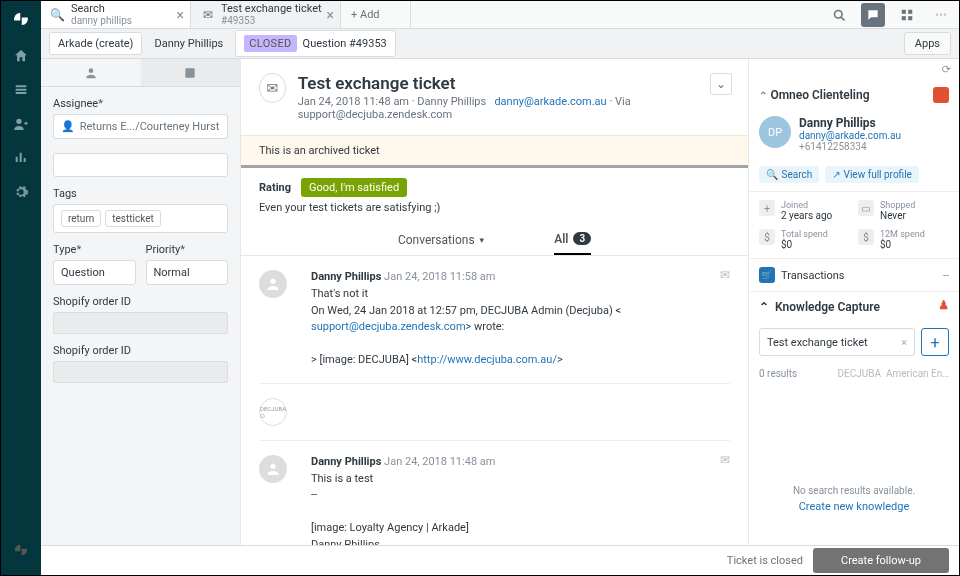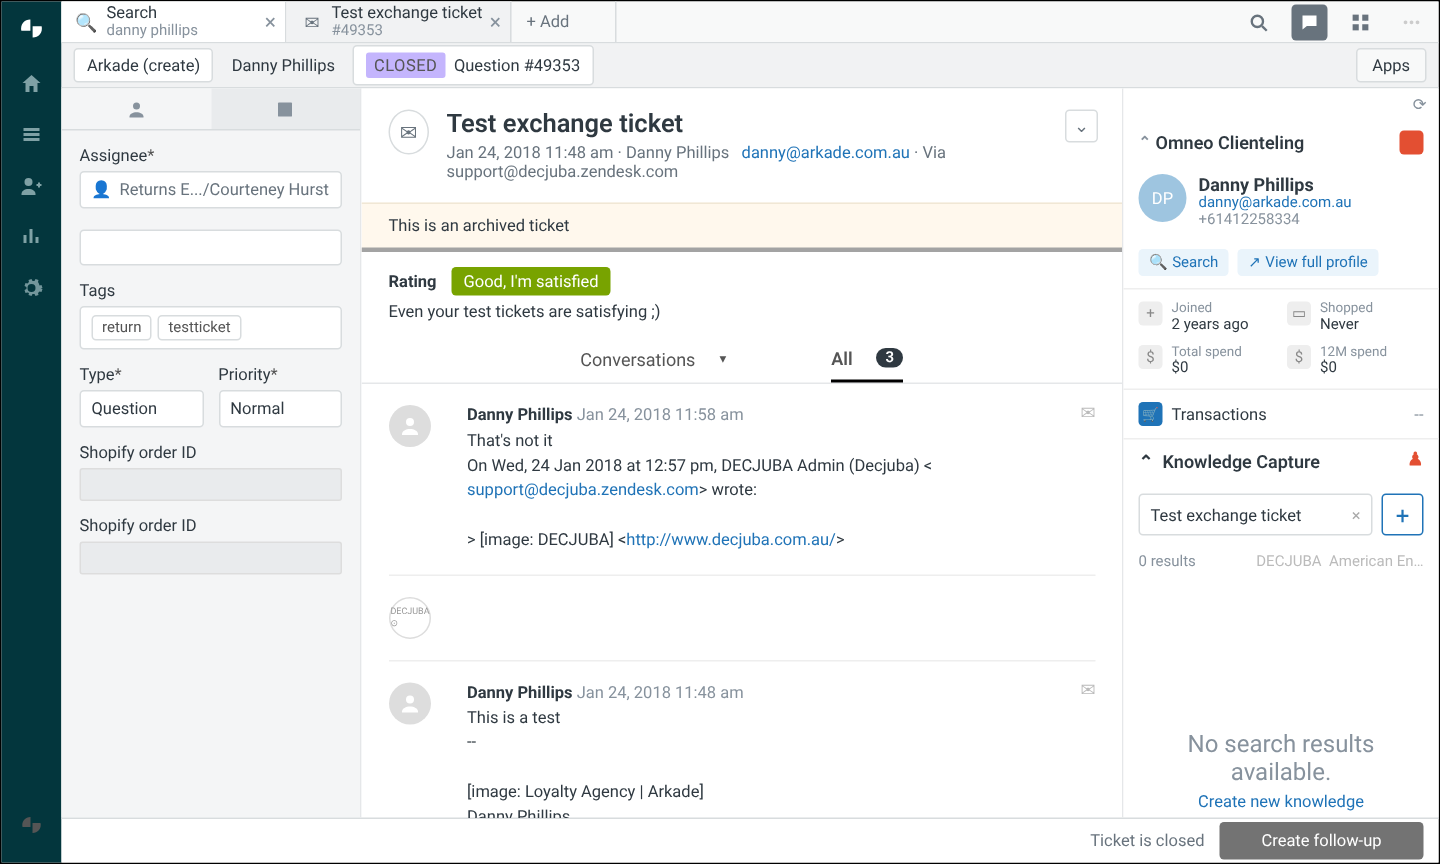--- a/index.html
+++ b/index.html
@@ -45,21 +45,21 @@
 .avatar-ring{width:30px;height:30px;border-radius:50%;border:1px solid #d8dcde;display:flex;align-items:center;justify-content:center;color:#68737d;font-size:14px}
 .thd-title{font-size:17px;font-weight:600;color:#2f3941}
 .thd-meta{font-size:11px;color:#68737d;margin-top:2px}
 .thd-link{color:#1f73b7}
 .thd-caret{position:absolute;right:16px;top:14px;width:22px;height:22px;border:1px solid #d8dcde;border-radius:3px;display:flex;align-items:center;justify-content:center;color:#68737d}
 .arch{background:#fff8ed;border-top:1px solid #f0e7d5;border-bottom:3px solid #a3a3a3;padding:8px 18px;font-size:11px;color:#2f3941}
 .rating{padding:10px 18px;font-size:11px}
 .rating-row{display:flex;align-items:center;gap:10px;margin-bottom:4px}
 .rating-pill{background:#78a300;color:#fff;padding:3px 8px;border-radius:3px;font-size:11px}
 .filtertabs{display:flex;border-bottom:1px solid #e5e7e9;padding:0 18px;gap:30px;font-size:12px;color:#555;align-items:center;height:32px;justify-content:center}
-.ft{display:flex;align-items:center;gap:16px}
+.ft{display:flex;align-items:center;gap:5px}
 .ft.conv{margin-right:40px}
 .ft.active{border-bottom:2px solid #000;font-weight:600;padding-bottom:0;height:100%}
 .badge{background:#2f3941;color:#fff;border-radius:8px;padding:1px 6px;font-size:10px}
 .msgs{flex:1;overflow:auto;padding:0 18px}
 .msg{display:flex;gap:24px;padding:14px 0;border-bottom:1px solid #eee;position:relative}
 .mavatar{width:28px;height:28px;border-radius:50%;background:#ddd;display:flex;align-items:center;justify-content:center;color:#fff;flex-shrink:0}
 .mavatar.dec{background:#fff;border:1px solid #ddd;color:#999;font-size:6px}
 .mhead{font-size:11px;margin-bottom:3px}
 .mauthor{font-weight:700;color:#2f3941}
 .mtime{color:#87929d}
@@ -84,21 +84,21 @@
 .stat-ic{width:16px;height:16px;background:#eee;border-radius:3px;display:flex;align-items:center;justify-content:center;color:#888;font-size:10px}
 .stat-lbl{color:#87929d;font-size:9px}
 .stat-val{font-size:10px;color:#2f3941}
 .trans{padding:8px 10px;display:flex;align-items:center;gap:6px;border-bottom:1px solid #eee}
 .trans-ic{width:16px;height:16px;background:#1f73b7;border-radius:3px;display:flex;align-items:center;justify-content:center;color:#fff;font-size:9px}
 .kc{padding:8px 10px;font-weight:600;font-size:12px;position:relative}
 .kc-search{margin:6px 10px;display:flex;gap:6px}
 .kc-input{flex:1;border:1px solid #d8dcde;border-radius:3px;padding:5px 7px;font-size:11px;position:relative;display:flex;align-items:center;justify-content:space-between}
 .kc-add{width:28px;height:28px;border:1px solid #1f73b7;border-radius:3px;display:flex;align-items:center;justify-content:center;color:#1f73b7;font-size:16px}
 .kc-res{padding:6px 10px;display:flex;justify-content:space-between;color:#87929d;font-size:10px}
-.kc-empty{text-align:center;padding:100px 10px 4px;color:#87929d;font-size:16px}
+.kc-empty{text-align:center;padding:100px 10px 4px;color:#87929d;font-size:10px}
 .kc-create{text-align:center;color:#1f73b7;font-size:11px;padding-bottom:8px}
 .footer{position:absolute;left:40px;right:0;bottom:0;height:30px;background:#fff;border-top:1px solid #d8dcde;display:flex;align-items:center;justify-content:flex-end;padding:0 10px;gap:10px}
 .foot-txt{font-size:11px;color:#68737d}
 .follow{background:#737373;color:#fff;padding:6px 28px;border-radius:3px;font-size:11px}
 svg{display:block}
 </style>
 </head>
 <body>
 
 <div class="frame">

